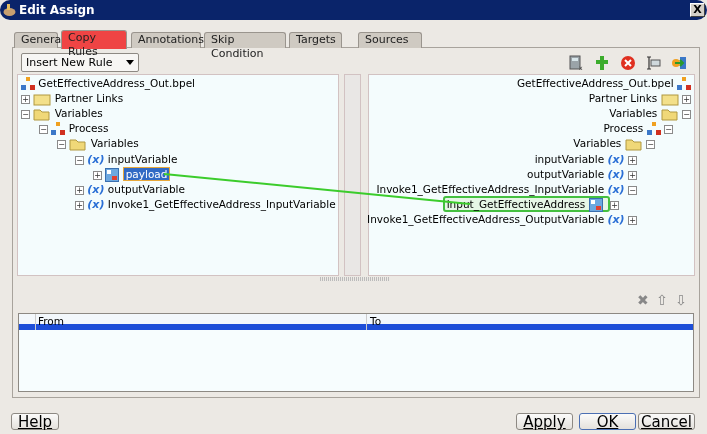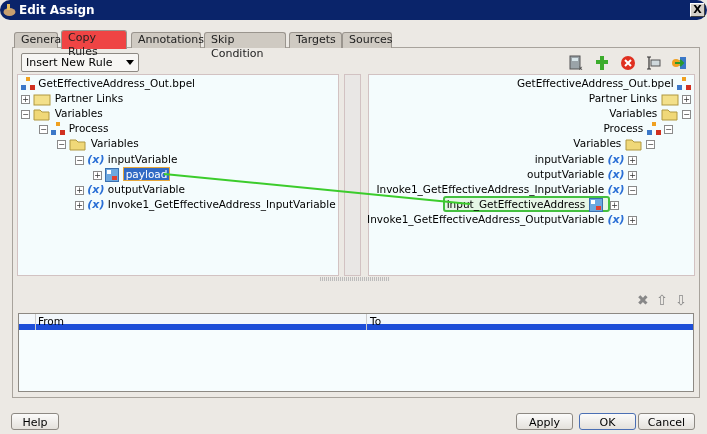--- a/index.html
+++ b/index.html
@@ -63,21 +63,21 @@
   .small-act { position: absolute; top: 292px; font-size: 14px; color: #888; }
   .table {
     position: absolute; left: 18px; top: 313px; width: 676px; height: 79px;
     border: 1px solid #8d8983; background: #f7fdfe;
   }
   .thead { position: absolute; left: 0; top: 0; width: 100%; height: 16px; background: #f3f8fc; border-bottom: 6px solid #1d4ed8; }
   .th { position: absolute; top: 1px; font-size: 10.5px; }
   .col-sep { position: absolute; top: 0; width: 1px; height: 16px; background: #ccc; }
   .btn {
     position: absolute; top: 413px; height: 17px; background: linear-gradient(#fbfbfa,#e4e1dc);
-    border: 1px solid #8d8983; border-radius: 3px; text-align: center; font-size: 11px; line-height: 17px;
+    border: 1px solid #8d8983; border-radius: 3px; text-align: center; font-size: 15px; line-height: 17px; text-decoration: underline;
   }
   .btn.default { border-color: #4b6fb3; }
   svg.line { position: absolute; left: 0; top: 0; pointer-events: none; }
 </style>
 </head>
 <body>
 
 <div class="titlebar">
   <svg class="app-ico" viewBox="0 0 15 15">
     <ellipse cx="7.5" cy="10" rx="6" ry="4" fill="#c8a070"></ellipse>
@@ -87,21 +87,21 @@
   <div class="close-btn">X</div>
 </div>
 
 <div class="panel"></div>
 <div class="tabs">
   <div class="tab" style="left:0;width:44px">General</div>
   <div class="tab active" style="left:47px;width:66px">Copy Rules</div>
   <div class="tab" style="left:117px;width:70px">Annotations</div>
   <div class="tab" style="left:190px;width:82px">Skip Condition</div>
   <div class="tab" style="left:275px;width:53px">Targets</div>
-  <div class="tab" style="left:328px;width:50px">Sources</div>
+  <div class="tab" style="left:344px;width:64px">Sources</div>
 </div>
 
 <div class="dropdown">
   <span>Insert New Rule After</span>
   <span class="arrow"></span>
 </div>
 
 <svg class="tb-icon" style="left:568px" viewBox="0 0 16 16">
   <rect x="2" y="1" width="10" height="13" fill="#9aa3a8" stroke="#555"></rect>
     <rect x="4" y="3" width="6" height="3" fill="#d8e6ea"></rect>

